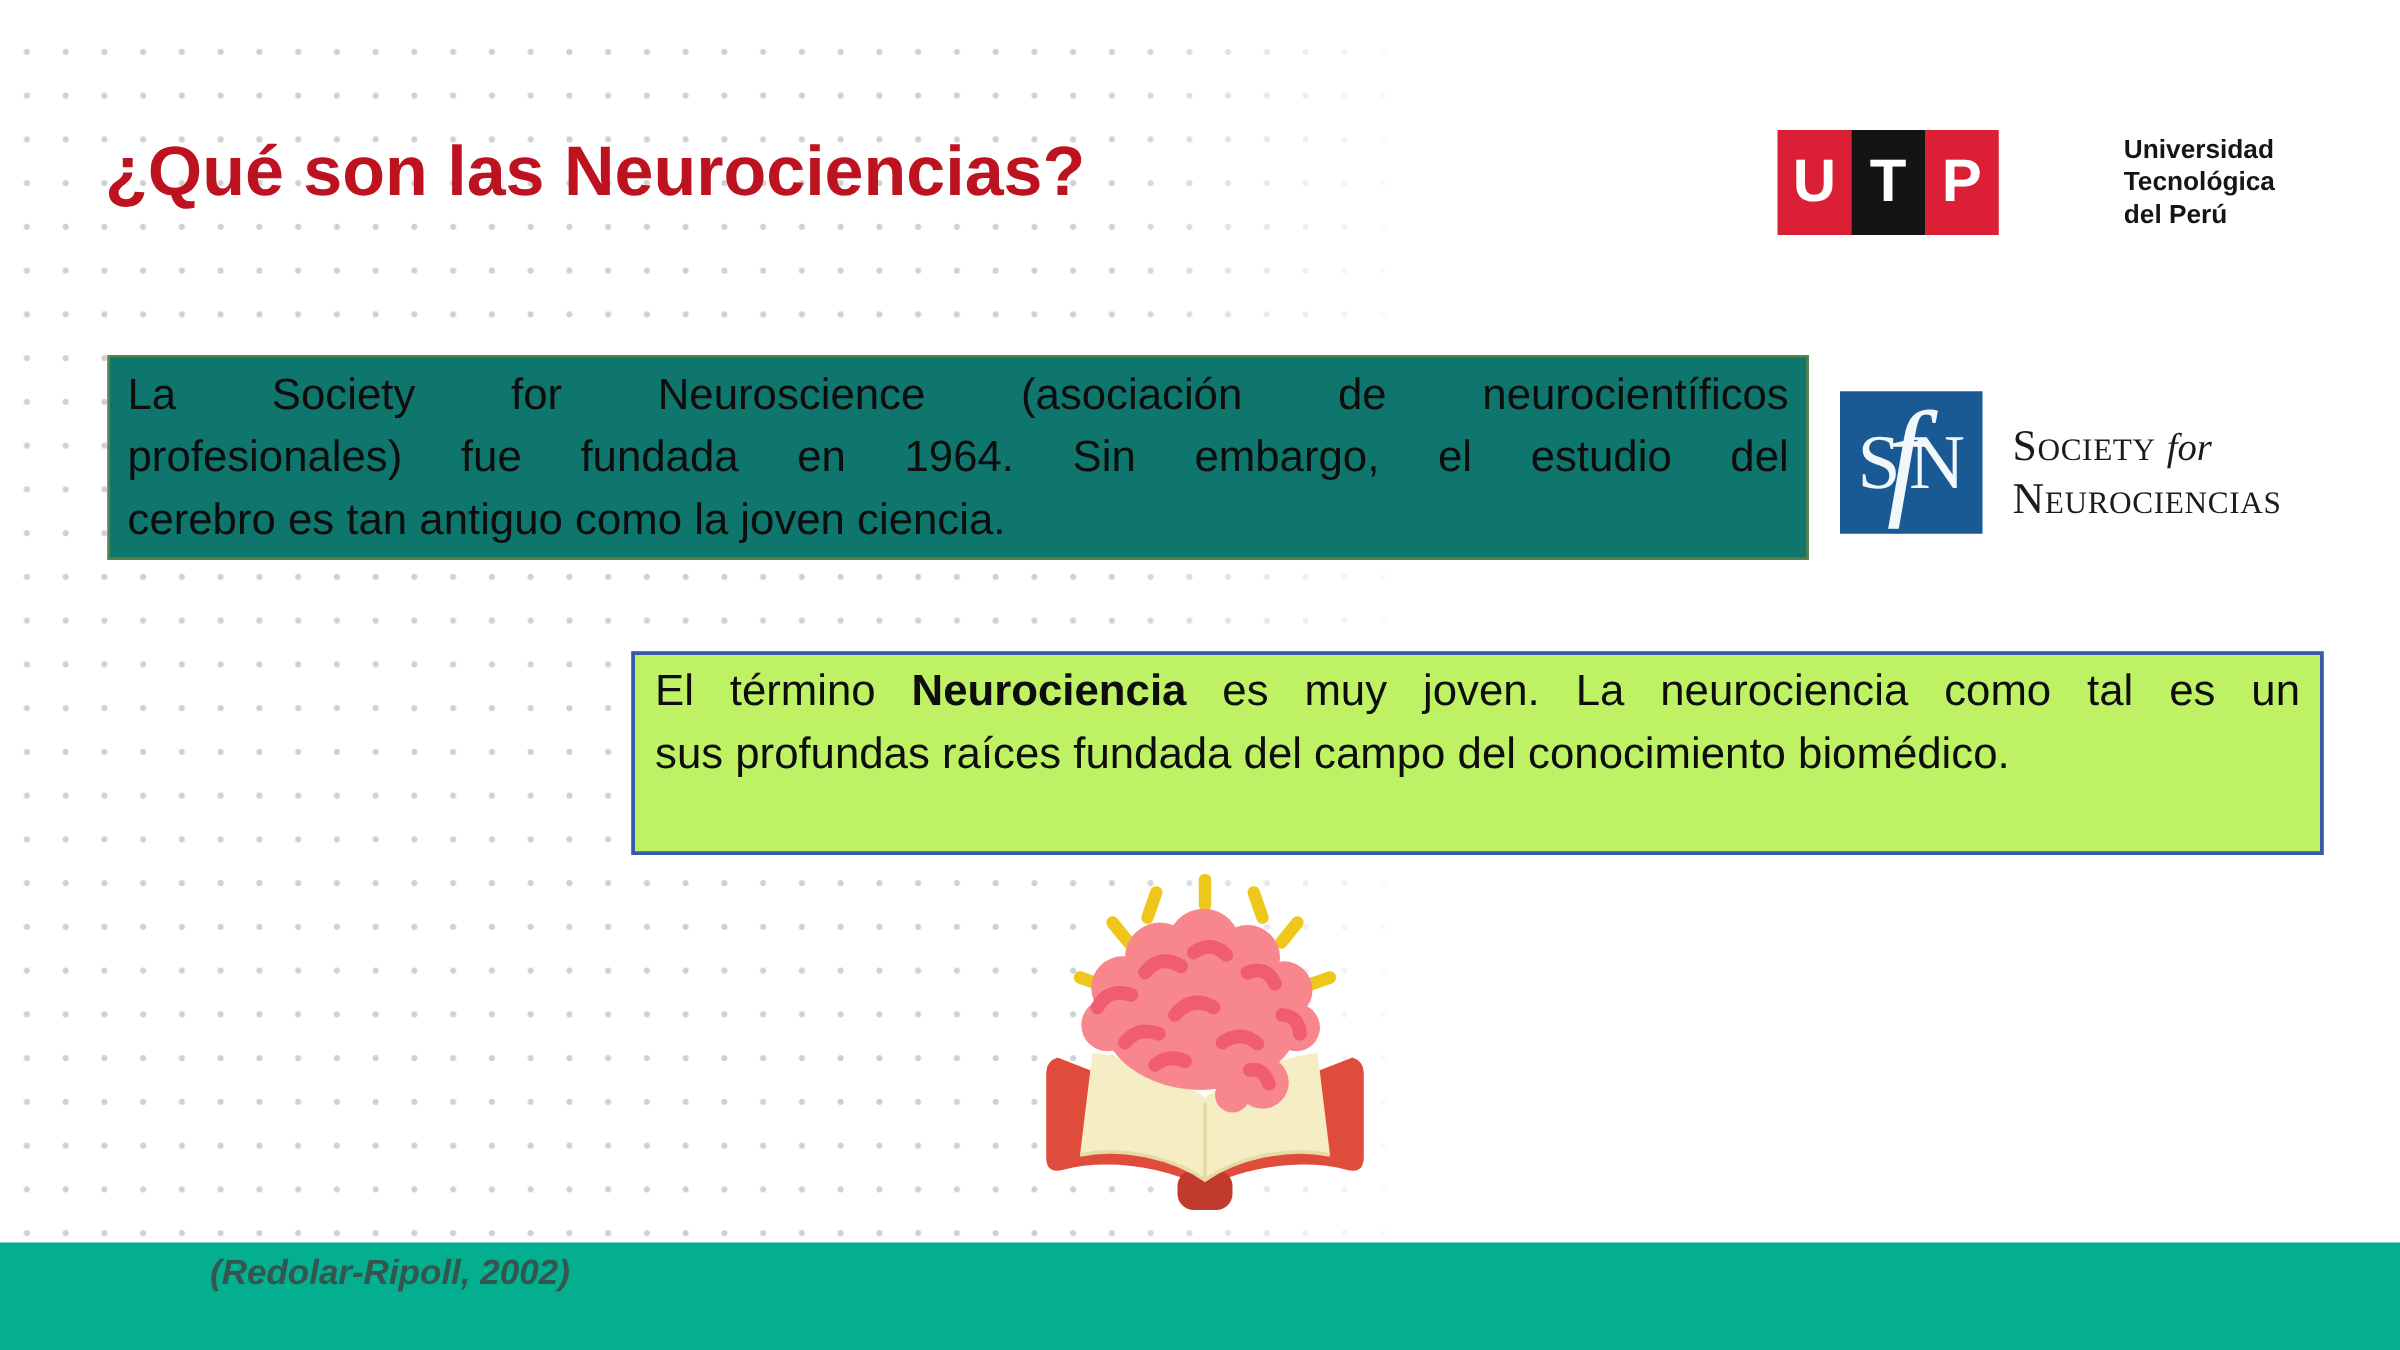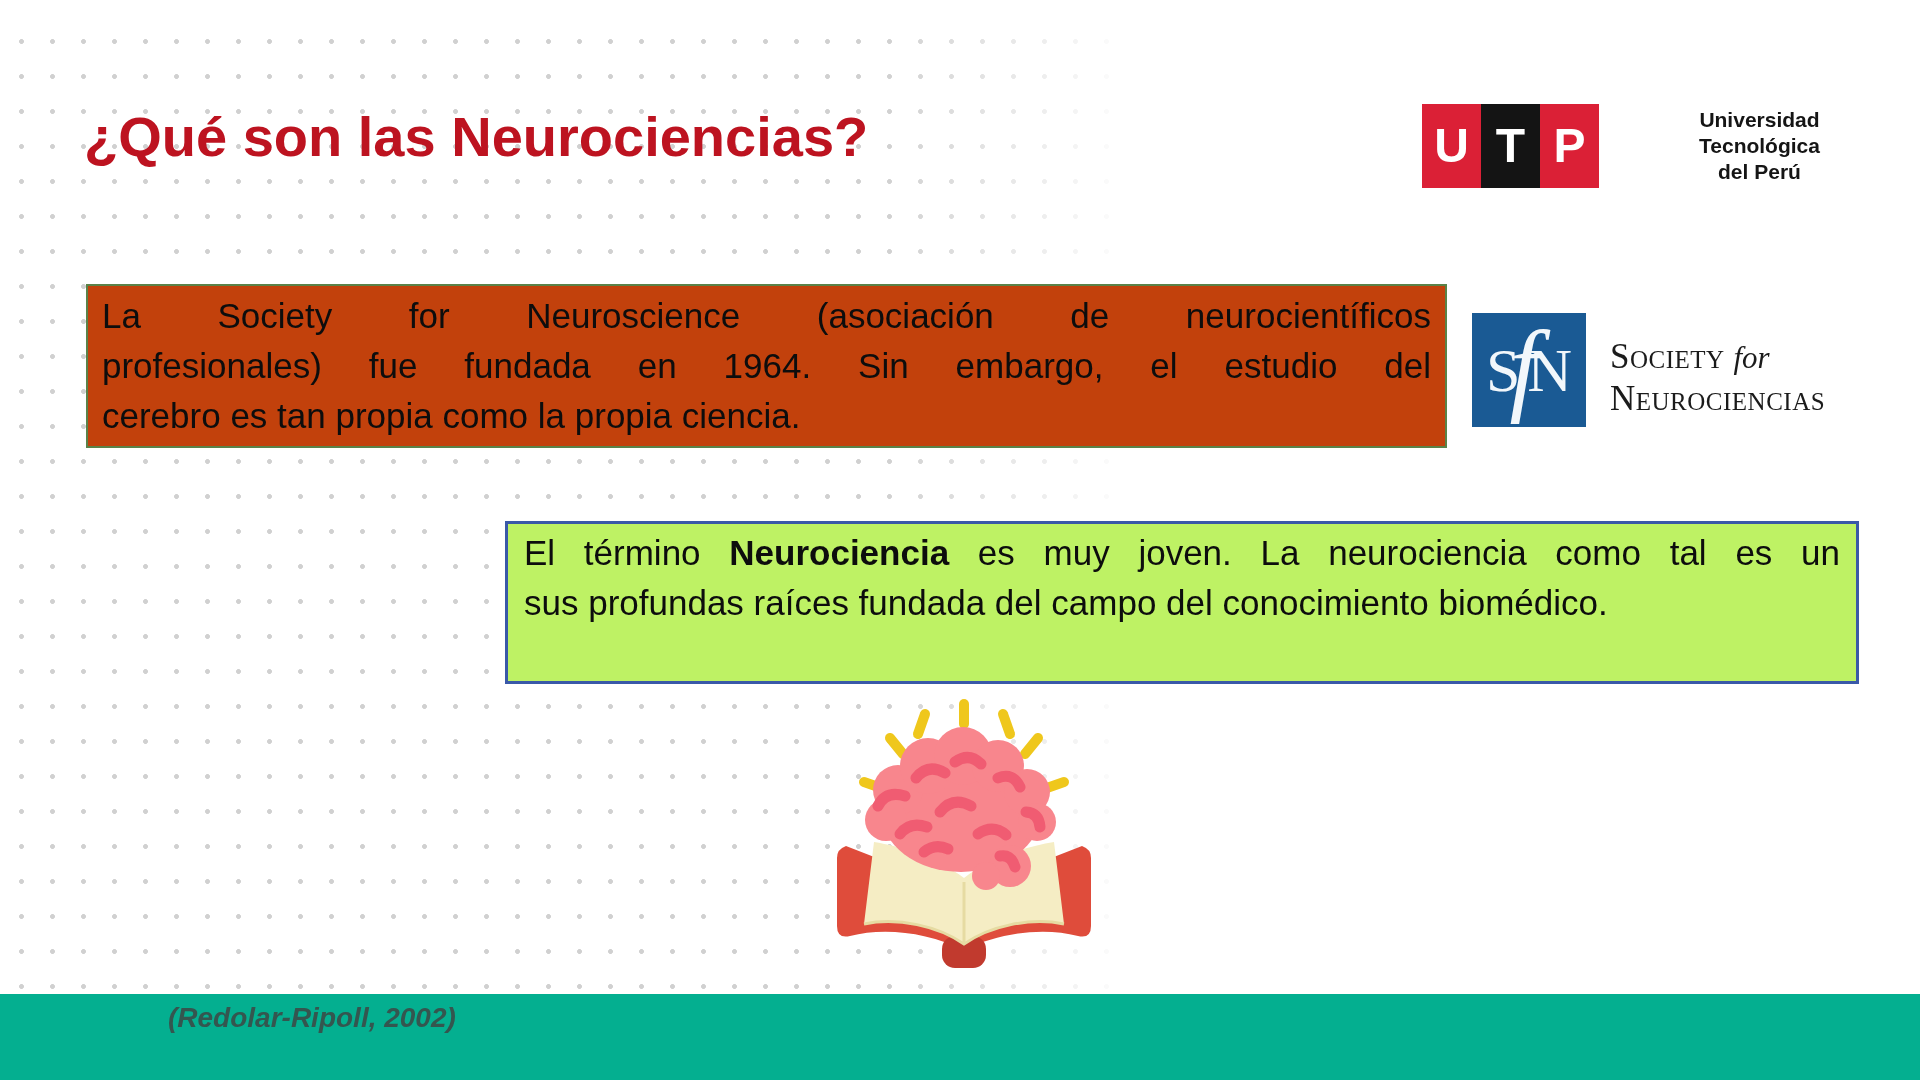--- a/index.html
+++ b/index.html
@@ -23,26 +23,26 @@
     font-size:56px;font-weight:bold;color:#BD1320;
   }
 
   
   .utp{position:absolute;left:1422px;top:88px;display:flex;align-items:center;}
   .utp-tiles{display:flex;}
   .utp-tile{width:59px;height:84px;display:flex;align-items:center;justify-content:center;
     color:#fff;font-weight:bold;font-size:48px;line-height:1;}
   .utp-tile.red{background:#DB2036;}
   .utp-tile.black{background:#141414;}
-  .utp-name{margin-left:100px;font-weight:bold;font-size:21px;line-height:26px;color:#151515;white-space:nowrap;text-align:center;}
+  .utp-name{margin-left:100px;font-weight:bold;font-size:21px;line-height:26px;color:#151515;white-space:nowrap;}
 
   
   .box-green{
     position:absolute;left:86px;top:268px;width:1361px;height:164px;box-sizing:border-box;
-    border:2.5px solid #5A8248;background:#c2410c;padding:5px 14px 0 14px;
+    border:2.5px solid #5A8248;background:#0f766e;padding:5px 14px 0 14px;
     font-size:35px;line-height:50px;color:#0d0d0d;overflow:hidden;
   }
   .just{text-align:justify;text-align-last:justify;}
 
   
   .sfn-square{
     position:absolute;left:1472px;top:297px;width:114px;height:114px;background:#1A5A94;
     display:flex;align-items:center;justify-content:center;color:#F2F7FB;
     font-family:"Liberation Serif", serif;
   }
@@ -91,21 +91,21 @@
     <div class="utp-name">
       <div>Universidad</div>
       <div>Tecnológica</div>
       <div>del Perú</div>
     </div>
   </div>
 
   <div class="box-green">
     <div class="just">La Society for Neuroscience (asociación de neurocientíficos</div>
     <div class="just">profesionales) fue fundada en 1964. Sin embargo, el estudio del</div>
-    <div>cerebro es tan propia como la propia ciencia.</div>
+    <div>cerebro es tan antiguo como la joven ciencia.</div>
   </div>
 
   <div class="sfn-square">
     <span class="sfn-s">S</span>
     <span class="sfn-f">f</span>
     <span class="sfn-n">N</span>
   </div>
   <div class="sfn-word">
     <div><span class="sc">Society</span> <span class="for-i">for</span></div>
     <div><span class="sc">Neurociencias</span></div>

